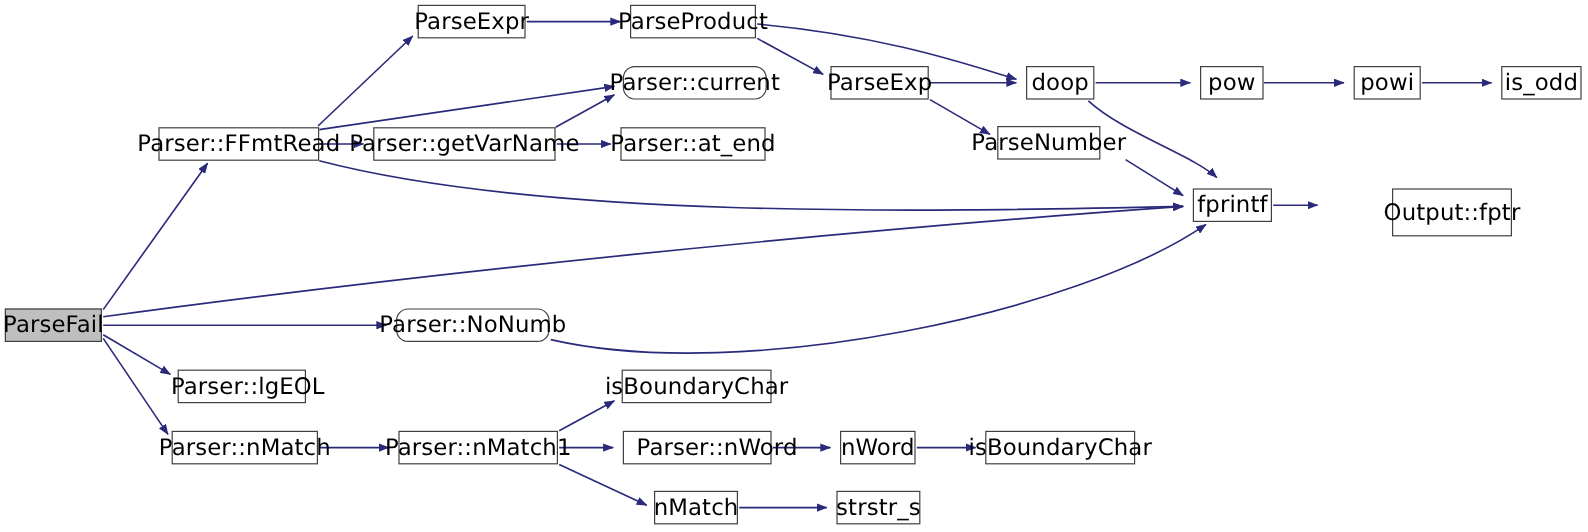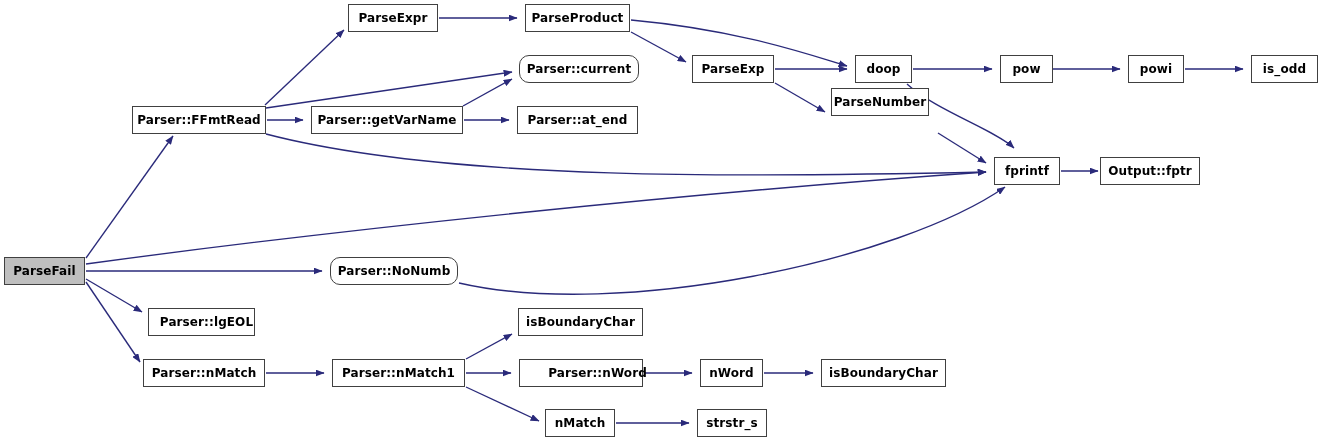--- a/index.html
+++ b/index.html
@@ -21,29 +21,28 @@
     top: 0;
     width: 1323px;
     height: 443px;
   }
   .node {
     position: absolute;
     box-sizing: border-box;
     border: 1px solid #404040;
     background: #ffffff;
     color: #000000;
-    font-size: 12px;
+    font-size: 19px;
     line-height: 1;
     display: flex;
     align-items: center;
     justify-content: center;
     white-space: nowrap;
     letter-spacing: 0.1px;
     z-index: 2;
-    font-weight: bold;
   }
   .node.highlight {
     background: #bfbfbf;
   }
 </style>
 </head>
 <body>
 
 <div id="canvas">
   <svg id="edges" viewBox="0 0 1323 443" xmlns="http://www.w3.org/2000/svg">
@@ -94,24 +93,24 @@
       <div class="node" style="left: 348px; top: 4px; width: 90px; height: 28px;">ParseExpr</div>
       <div class="node" style="left: 311px; top: 106px; width: 152px; height: 28px;">Parser::getVarName</div>
       <div class="node" style="left: 332px; top: 359px; width: 133px; height: 28px;">Parser::nMatch1</div>
       <div class="node" style="left: 525px; top: 4px; width: 105px; height: 28px;">ParseProduct</div>
       <div class="node" style="left: 519px; top: 55px; width: 120px; height: 28px; border-radius: 10px;">Parser::current</div>
       <div class="node" style="left: 517px; top: 106px; width: 121px; height: 28px;">Parser::at_end</div>
       <div class="node" style="left: 518px; top: 308px; width: 125px; height: 28px;">isBoundaryChar</div>
       <div class="node" style="left: 519px; top: 359px; width: 124px; height: 28px; padding-left: 33px;">Parser::nWord</div>
       <div class="node" style="left: 545px; top: 409px; width: 70px; height: 28px;">nMatch</div>
       <div class="node" style="left: 692px; top: 55px; width: 82px; height: 28px;">ParseExp</div>
-      <div class="node" style="left: 831px; top: 88px; width: 98px; height: 28px;">ParseNumber</div>
+      <div class="node" style="left: 831px; top: 105px; width: 86px; height: 28px;">ParseNumber</div>
       <div class="node" style="left: 700px; top: 359px; width: 63px; height: 28px;">nWord</div>
       <div class="node" style="left: 697px; top: 409px; width: 70px; height: 28px;">strstr_s</div>
       <div class="node" style="left: 855px; top: 55px; width: 57px; height: 28px;">doop</div>
       <div class="node" style="left: 821px; top: 359px; width: 125px; height: 28px;">isBoundaryChar</div>
       <div class="node" style="left: 994px; top: 157px; width: 66px; height: 28px;">fprintf</div>
       <div class="node" style="left: 1000px; top: 55px; width: 53px; height: 28px;">pow</div>
-      <div class="node" style="left: 1100px; top: 157px; width: 100px; height: 28px;">Output::fptr</div>
+      <div class="node" style="left: 1160px; top: 157px; width: 100px; height: 40px;">Output::fptr</div>
       <div class="node" style="left: 1128px; top: 55px; width: 56px; height: 28px;">powi</div>
       <div class="node" style="left: 1251px; top: 55px; width: 67px; height: 28px;">is_odd</div>
     </div>
 </div>
 
 </body></html>

